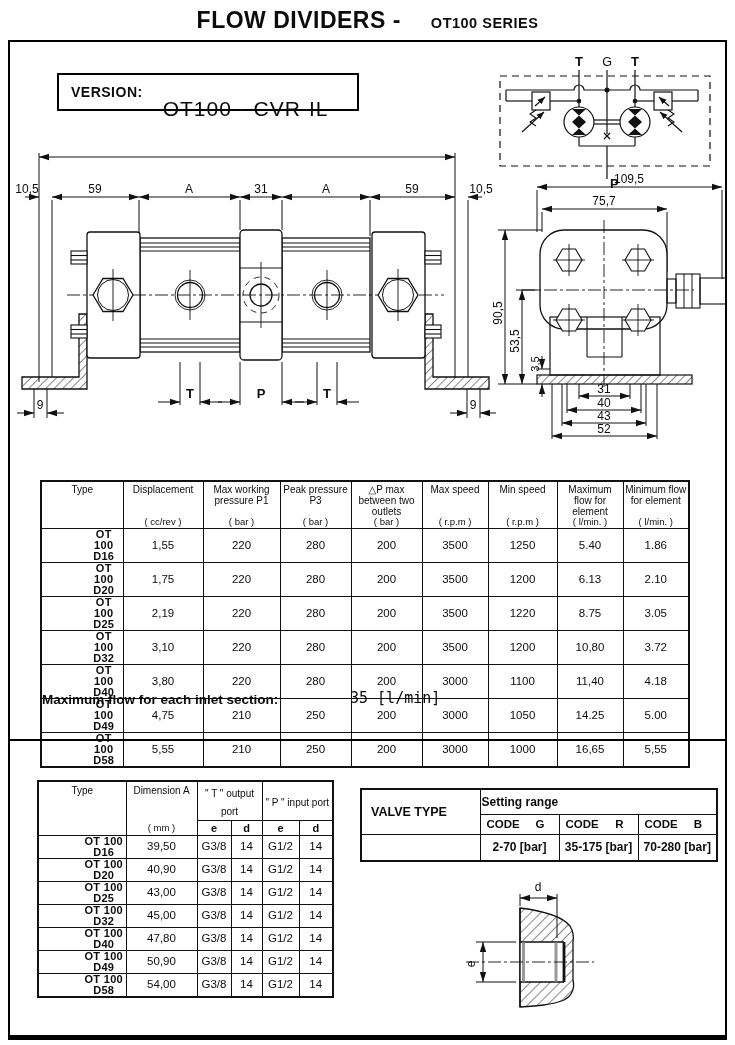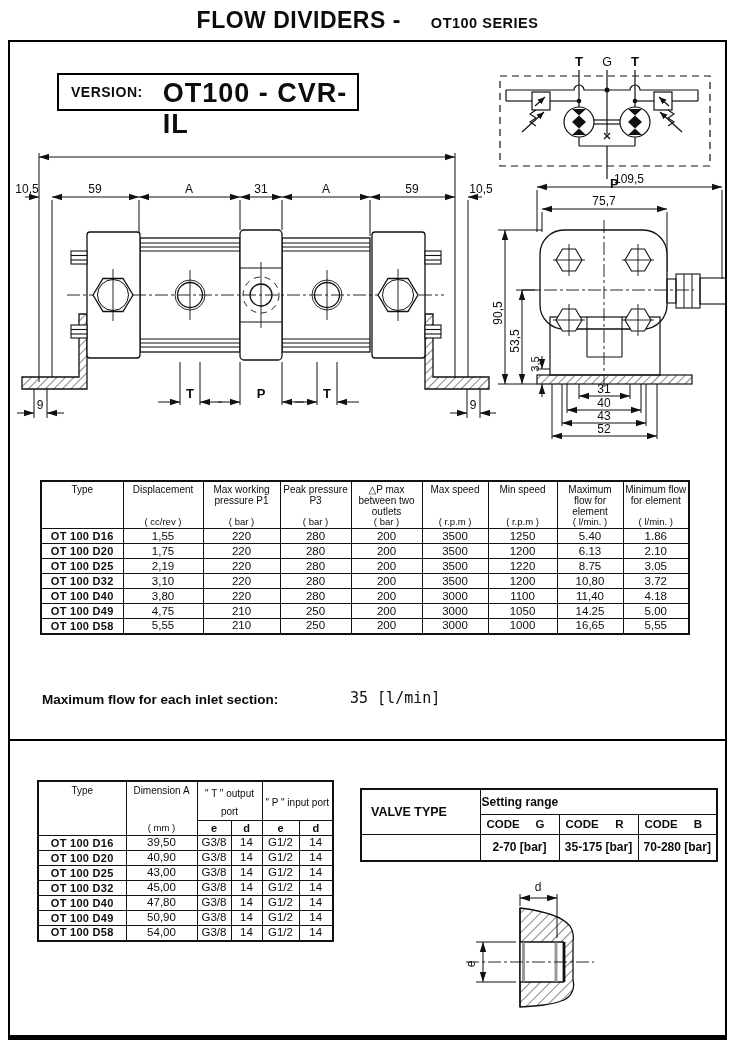--- a/index.html
+++ b/index.html
@@ -8,40 +8,40 @@
   .page { position:relative; width:735px; height:1045px; background:#ffffff; overflow:hidden; }
 
   .title-bar { position:absolute; top:7px; left:0; width:100%; display:flex; justify-content:center; align-items:baseline; gap:30px; }
   .title-main { font-size:23px; font-weight:bold; letter-spacing:0.5px; }
   .title-series { font-size:14.5px; font-weight:bold; letter-spacing:0.5px; }
 
   .frame { position:absolute; left:8px; top:40px; width:719px; height:1000px; border:2px solid #000; border-bottom-width:5px; background:#fff; }
 
   .version-box { position:absolute; left:47px; top:31px; width:302px; height:38px; border:2px solid #000; display:flex; align-items:center; padding-left:12px; gap:20px; background:#fff; }
   .version-label { font-size:14px; font-weight:bold; letter-spacing:0.5px; }
-  .version-value { font-size:27px; font-weight:bold; letter-spacing:1px;margin-top:33px; }
+  .version-value { font-size:21px; font-weight:normal; letter-spacing:1px;margin-top:33px; }
 
   svg.draw { position:absolute; overflow:visible; }
   svg.draw text { font-family:"Liberation Sans", sans-serif; fill:#0c0c0c; }
   .dimtxt { font-size:12px; }
   .dimtxt-s { font-size:11px; }
   .porttxt { font-size:13px; font-weight:bold; }
 
   table { border-collapse:collapse; background:#fff; table-layout:fixed; }
   th, td { border:1.5px solid #111; text-align:center; vertical-align:middle; overflow:hidden; }
   table.outer { border:2px solid #111; }
 
   .spec-wrap { position:absolute; left:30px; top:438px; }
   .spec-table { width:648px; }
   .spec-table th { height:45px; padding:0; }
   .hc { height:100%; display:flex; flex-direction:column; justify-content:space-between; align-items:center; padding:2px 1px 1px; }
   .hl { font-size:10px; font-weight:normal; line-height:1.1; }
   .hu { font-size:9.5px; font-weight:normal; line-height:1.1; }
   .spec-table td, .dim-table td { height:15px; font-size:11.5px; line-height:1; padding:0 1px; }
-  .spec-table td:first-child, .dim-table td:first-child { font-weight:bold; font-size:11px; letter-spacing:0.3px; }
+  .spec-table td:first-child, .dim-table td:first-child { font-weight:bold; font-size:11px; letter-spacing:0.3px;padding-left:44px; }
 
   .dim-wrap { position:absolute; left:27px; top:738px; }
   .dim-table { width:295px; }
   .dim-table th { padding:1px; }
   .dim-table thead tr:first-child th { height:29px; }
   .dim-table th.sub { height:15px; font-size:11px; font-weight:bold; }
 
   .valve-wrap { position:absolute; left:350px; top:746px; }
   .valve-table { width:356px; }
   .valve-table td { font-weight:bold; }

